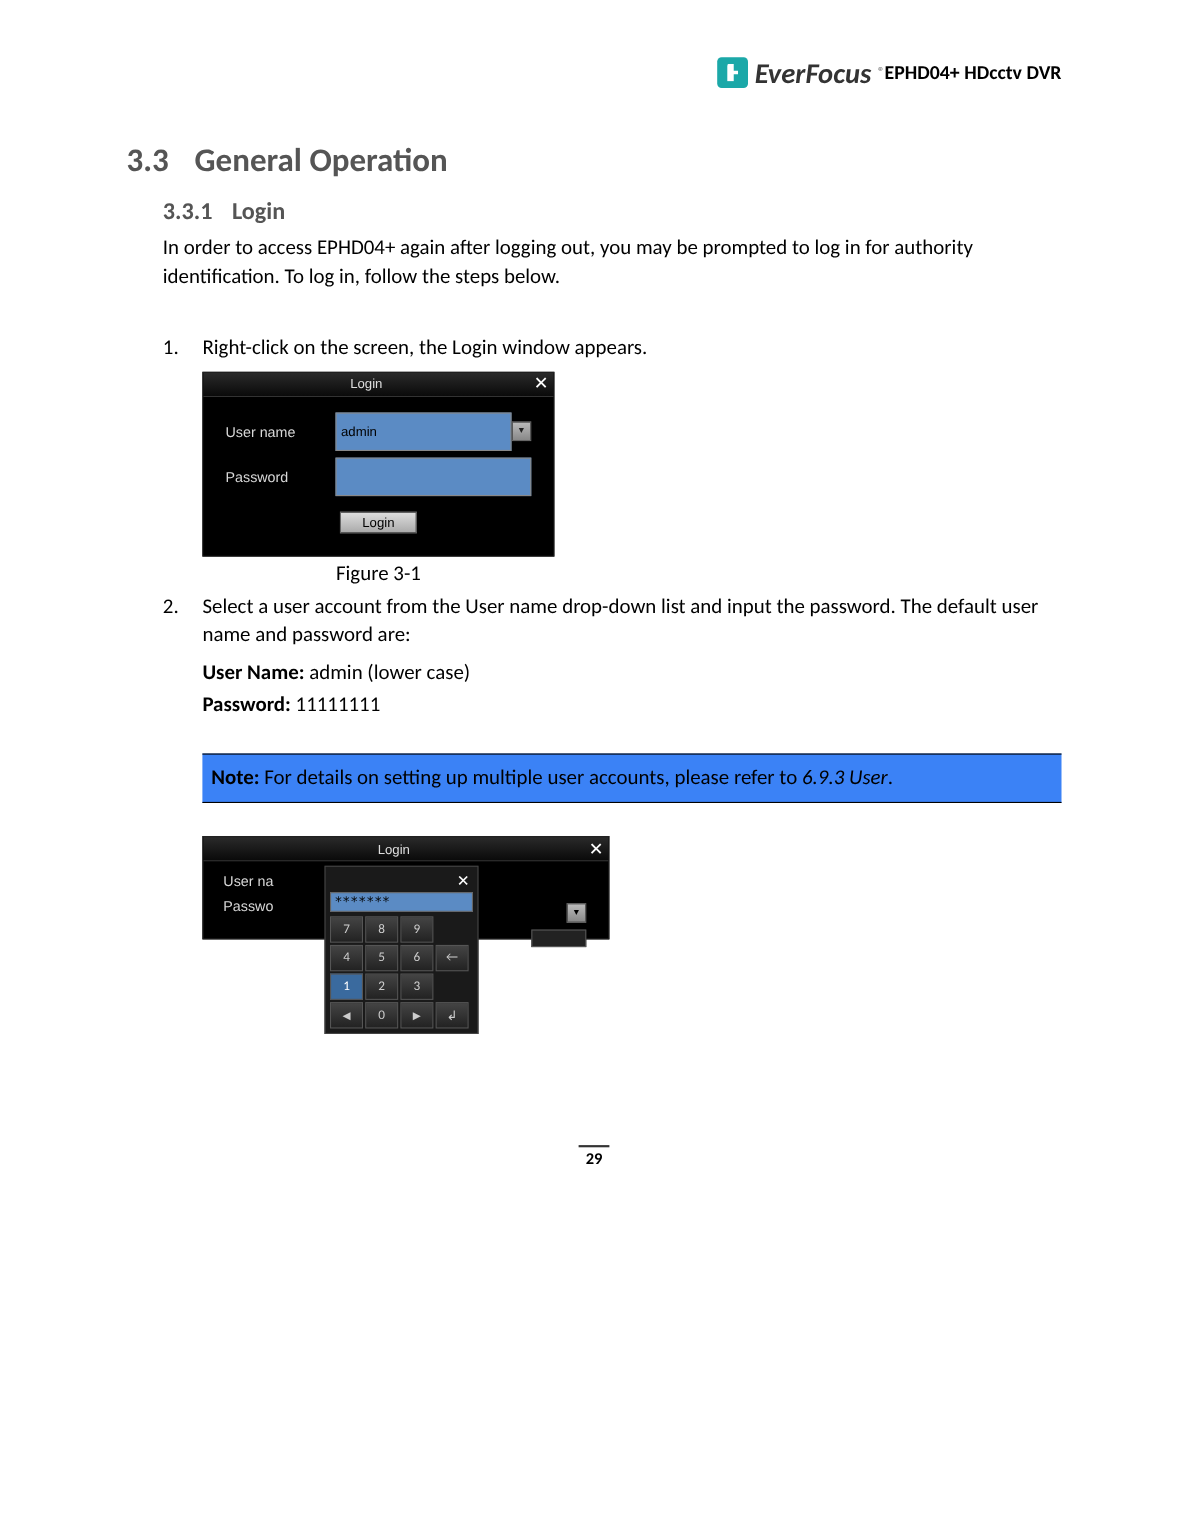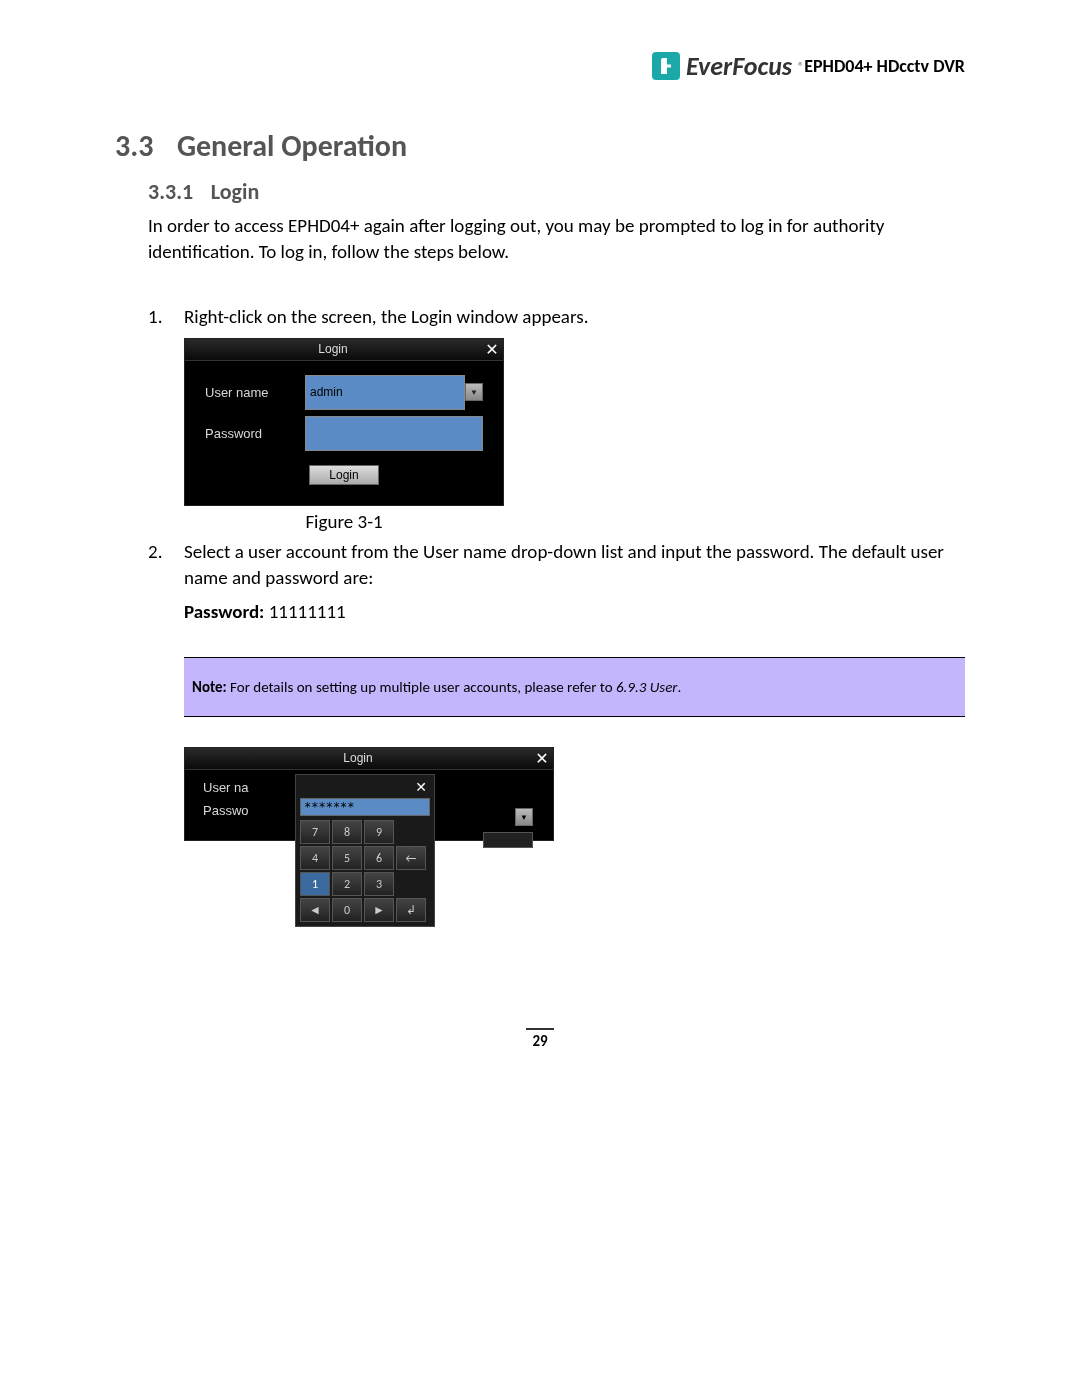--- a/index.html
+++ b/index.html
@@ -201,23 +201,23 @@
       margin-top: 4px;
       font-size: 19px;
       line-height: 1.5;
     }
     .creds b { font-weight: bold; }
 
     .note-box {
       margin: 30px 0 30px 36px;
       border-top: 1px solid #000;
       border-bottom: 1px solid #000;
-      background: #c4b5fd;
-      padding: 20px 8px;
-      font-size: 15px;
+      background: #3b82f6;
+      padding: 10px 8px;
+      font-size: 19px;
     }
     .note-box b { font-weight: bold; }
     .note-box i { font-style: italic; }
 
     .mouse-block {
       margin-left: 36px;
       font-size: 19px;
       line-height: 1.6;
     }
     .enter-icon {
@@ -389,20 +389,21 @@
     </div>
   </div>
   <div class="fig-caption">Figure 3-1</div>
 
   <div class="ol-item">
     <div class="ol-num">2.</div>
     <div class="ol-content">Select a user account from the User name drop-down list and input the password. The default user name and password are:</div>
   </div>
 
   <div class="creds">
+    <div><b>User Name:</b><span> admin (lower case)</span></div>
     <div><b>Password:</b><span> 11111111</span></div>
   </div>
 
   <div class="note-box">
     <b>Note:</b><span> For details on setting up multiple user accounts, please refer to </span><i>6.9.3 User</i><span>.</span>
   </div>
 
   <div class="mouse-block">
   </div>
 

